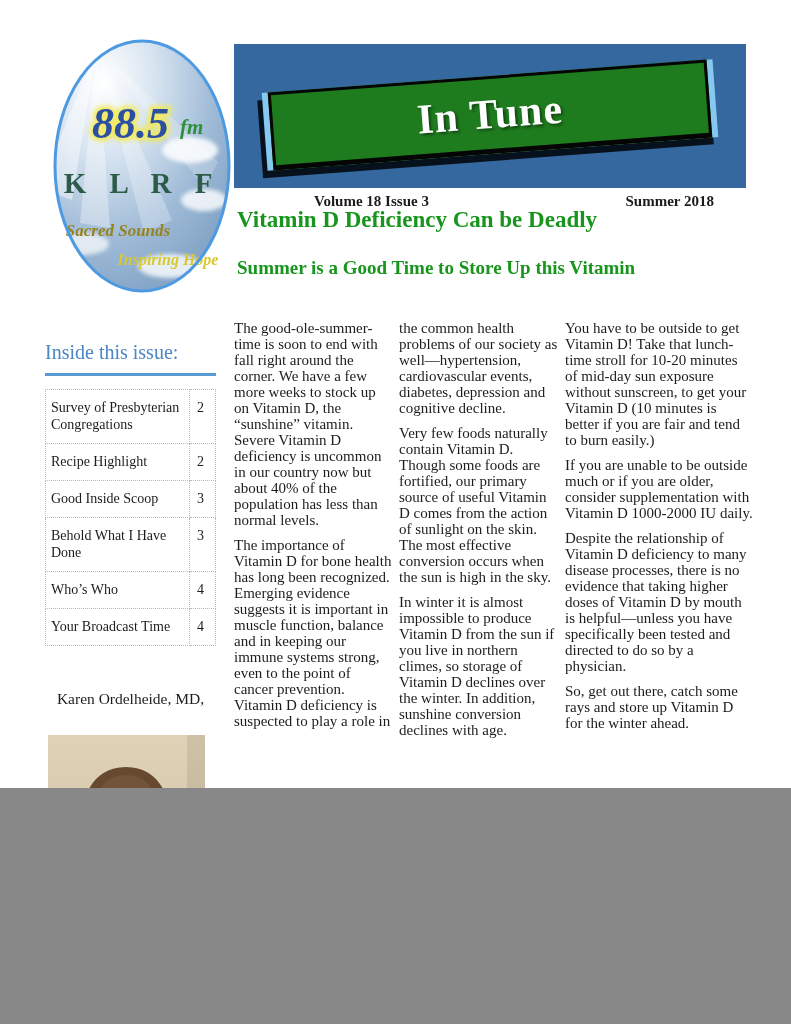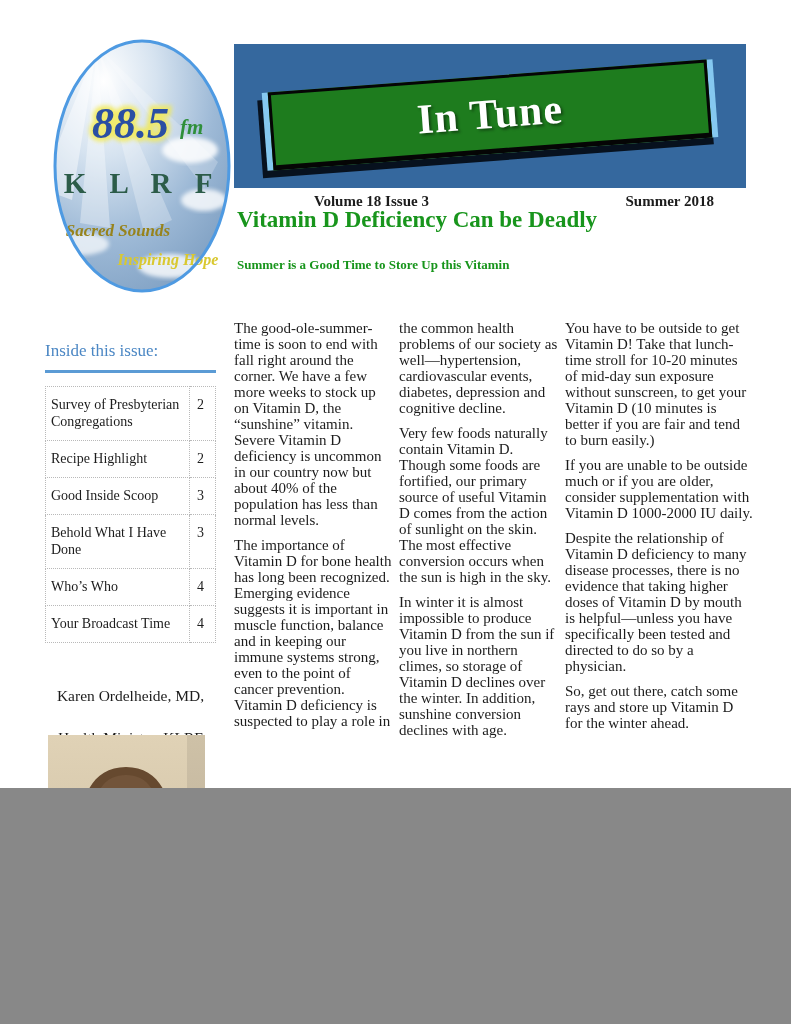--- a/index.html
+++ b/index.html
@@ -32,24 +32,24 @@
   .banner-title{font-size:42px;font-weight:bold;color:#ffffff;
     letter-spacing:1px;text-shadow:2px 2px 3px rgba(0,0,0,.45);}
   .issue-line{position:absolute;left:234px;top:193px;width:512px;
     display:flex;justify-content:space-between;font-weight:bold;font-size:15px;}
   .issue-line .vol{margin-left:80px;}
   .issue-line .season{margin-right:32px;}
   
   .headline{position:absolute;left:237px;top:207px;width:520px;
     font-size:23px;font-weight:bold;color:var(--headline-green);}
   .subheadline{position:absolute;left:237px;top:257px;width:520px;
-    font-size:13px;font-weight:bold;color:var(--headline-green);}
+    font-size:19px;font-weight:bold;color:var(--headline-green);}
   
   .sidebar{position:absolute;left:45px;top:341px;width:171px;}
-  .toc-title{font-size:17px;font-weight:normal;color:var(--toc-blue);}
+  .toc-title{font-size:20px;font-weight:normal;color:var(--toc-blue);}
   .rule{height:3px;background:var(--accent-blue);margin-top:9px;}
   table.toc{width:100%;border-collapse:collapse;margin-top:13px;
     font-size:14px;line-height:17px;}
   table.toc td{border:1px dotted #b9b9b9;padding:9px 4px 10px 5px;vertical-align:top;margin-left:16px;}
   table.toc td.pg{width:26px;padding-left:7px;}
   .caption{margin-top:21px;text-align:center;font-size:15.5px;line-height:21px;
     white-space:pre-line;}
   .caption-rule{height:3px;background:var(--accent-blue);margin-top:11px;}
   .photo{position:absolute;left:3px;top:394px;width:157px;height:242px;}
   

